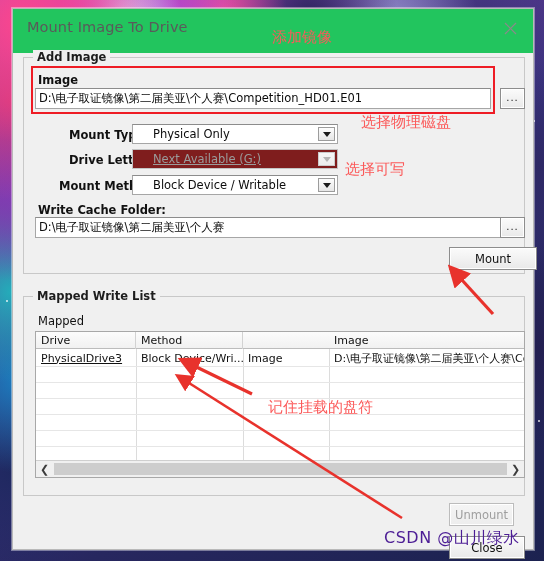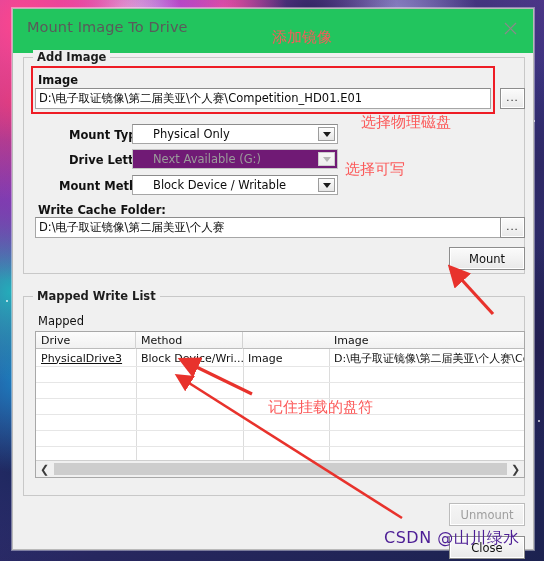--- a/index.html
+++ b/index.html
@@ -112,21 +112,21 @@
     background: #fff;
     border: 1px solid #a6a6a6;
     border-top-color: #8c8c8c;
     font-size: 11.5px;
     color: #0b0b0b;
     display: flex; align-items: center;
     padding-left: 20px;
     font-family: "DejaVu Sans", "Liberation Sans", sans-serif;
     white-space: nowrap;
   }
-  .combo.disabled { background: #701a75; color: #9b9b9b; border-color: #c4c4c4; }
+  .combo.disabled { background: #7f1d1d; color: #9b9b9b; border-color: #c4c4c4; text-decoration: underline; }
   .combo-arrow {
     position: absolute; right: 2px; top: 2px;
     width: 17px; bottom: 2px;
     background: linear-gradient(#fdfdfd, #e6e6e6);
     border: 1px solid #9c9c9c;
     display: flex; align-items: center; justify-content: center;
   }
   .combo.disabled .combo-arrow {
     background: linear-gradient(#f6f6f6, #eeeeee);
     border-color: #cccccc;
@@ -289,21 +289,21 @@
       <span>Block Device / Writable</span>
       <span class="combo-arrow">
           <i class="tri-down"></i>
         </span>
     </div>
 
     <div class="lbl" style="left:25px; top:194px;">Write Cache Folder:</div>
     <div class="txtbox" style="left:22px; top:208px; width:480px; height:21px;">D:\电子取证镜像\第二届美亚\个人赛</div>
     <div class="btn dots" style="left:487px; top:208px; width:25px; height:21px;">...</div>
 
-    <div class="btn" style="left:436px; top:238px; width:76px; height:23px;">Mount</div>
+    <div class="btn" style="left:436px; top:238px; width:88px; height:23px;">Mount</div>
 
     <div class="groupbox" style="left:10px; top:287px; width:502px; height:200px;">
       <div class="group-legend">Mapped Write List</div>
     </div>
 
     <div class="lbl" style="left:25px; top:305px; font-weight:normal;">Mapped</div>
 
     <div id="table-wrap" style="left:22px; top:322px; width:490px; height:147px;">
 
       <div class="thead">
@@ -328,21 +328,21 @@
       <div class="hline" style="top:98px;"></div>
       <div class="hline" style="top:114px;"></div>
 
       <div id="hscroll" style="left:0; right:0; bottom:0; height:17px;">
         <div class="sb-arrow">❮</div>
         <div id="sb-thumb"></div>
         <div class="sb-arrow" style="position:absolute; right:0;">❯</div>
       </div>
     </div>
 
-    <div class="btn disabled" style="left:436px; top:494px; width:76px; height:23px;">Unmount</div>
+    <div class="btn disabled" style="left:436px; top:494px; width:65px; height:23px;">Unmount</div>
 
     <div class="btn" style="left:436px; top:527px; width:76px; height:23px;">Close</div>
 
   </div>
 
   <div class="annot" style="left:272px; top:28px;">添加镜像</div>
   <div class="annot" style="left:345px; top:113px;margin-left:16px;">选择物理磁盘</div>
   <div class="annot" style="left:345px; top:160px;">选择可写</div>
   <div class="annot" style="left:268px; top:398px;">记住挂载的盘符</div>
 

